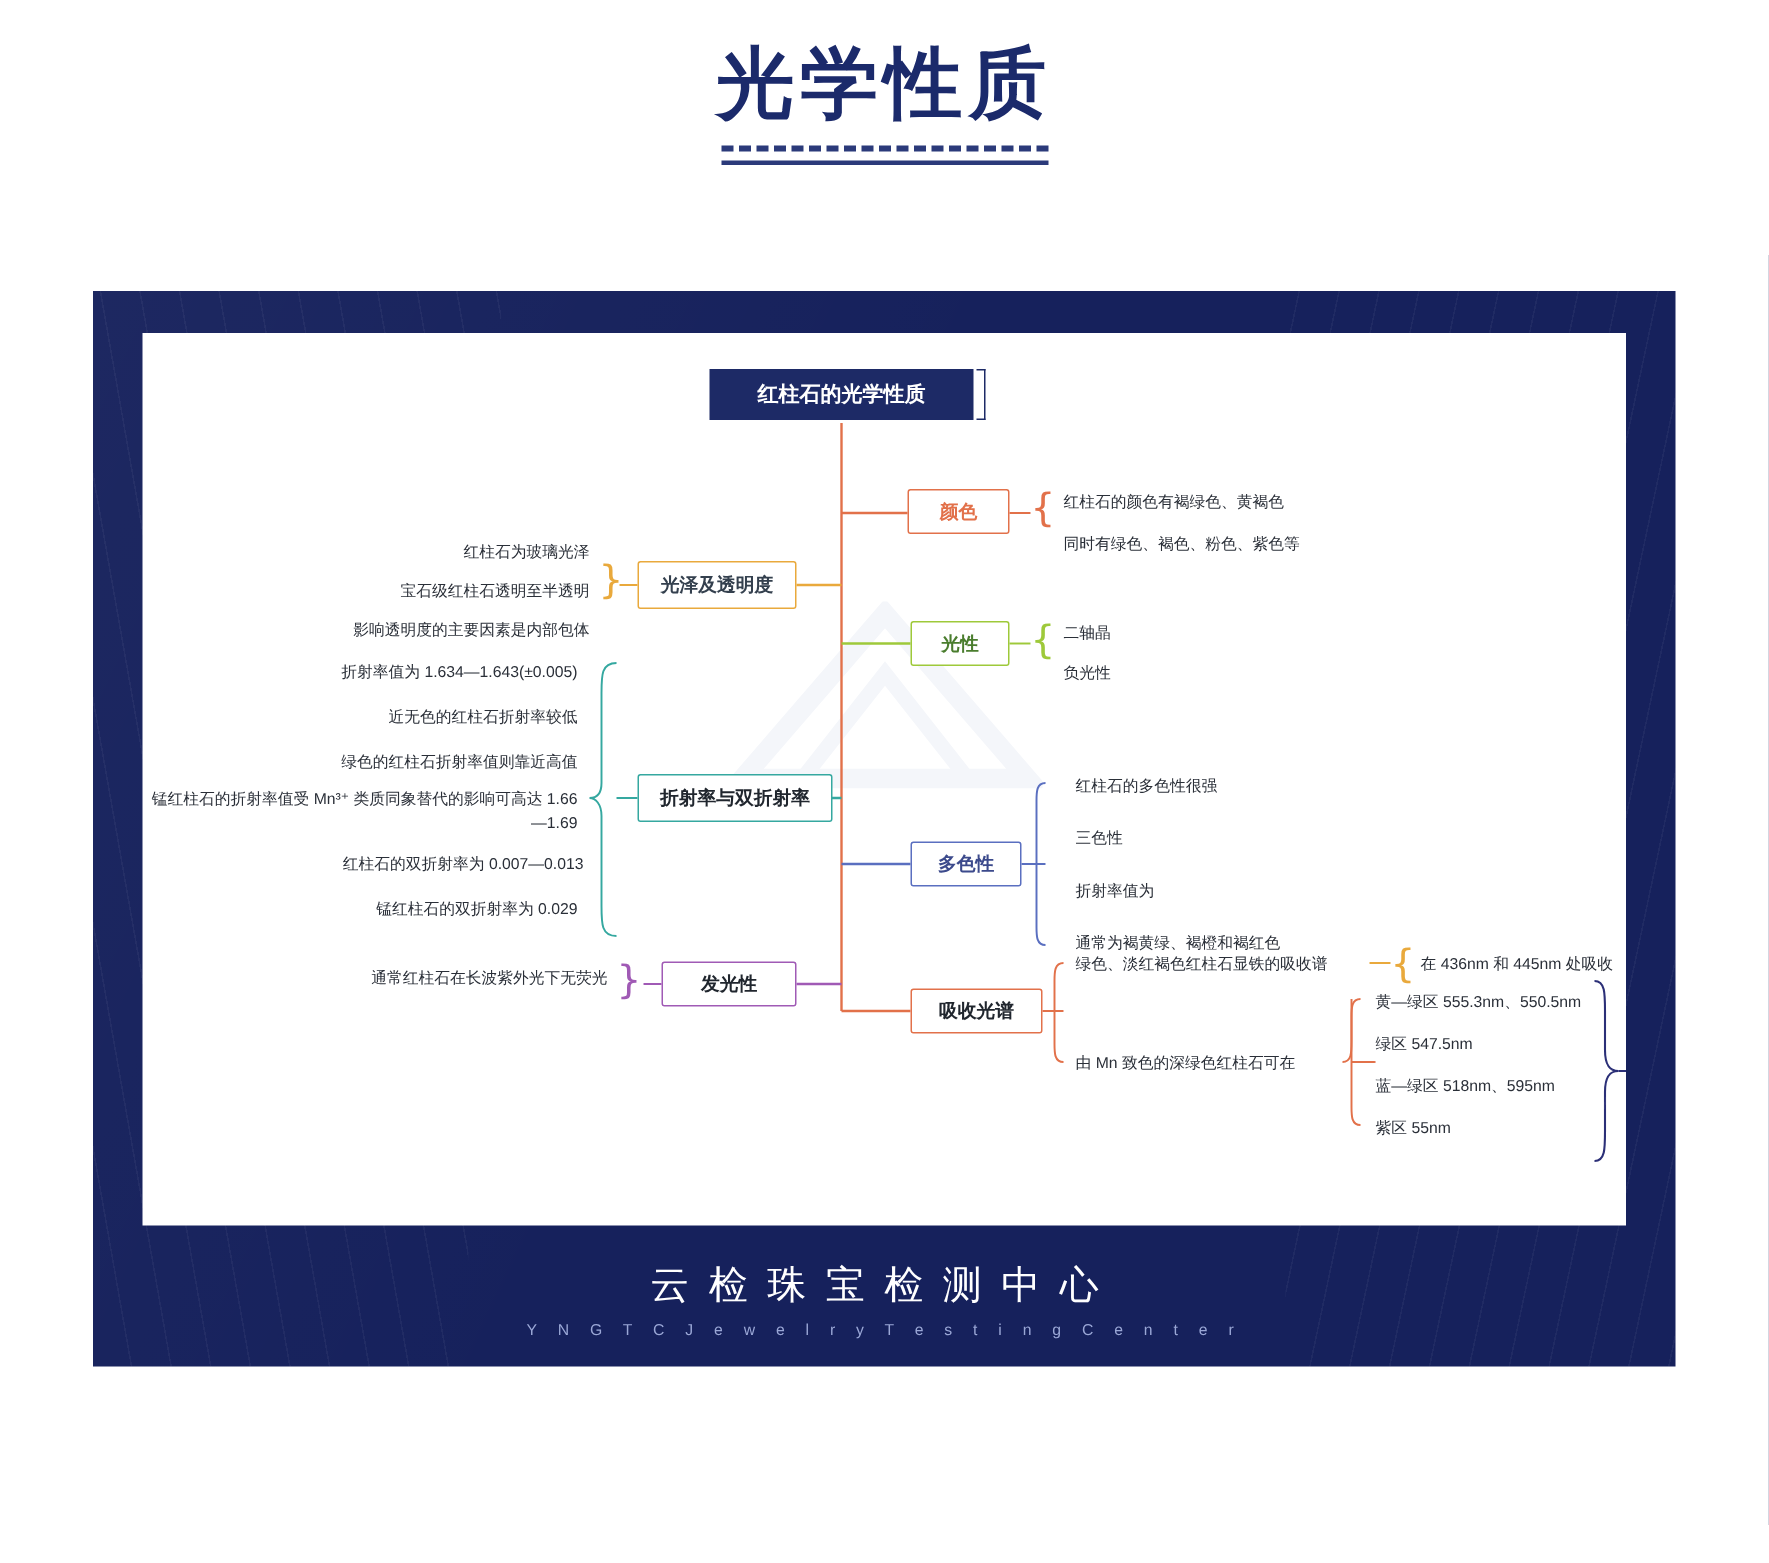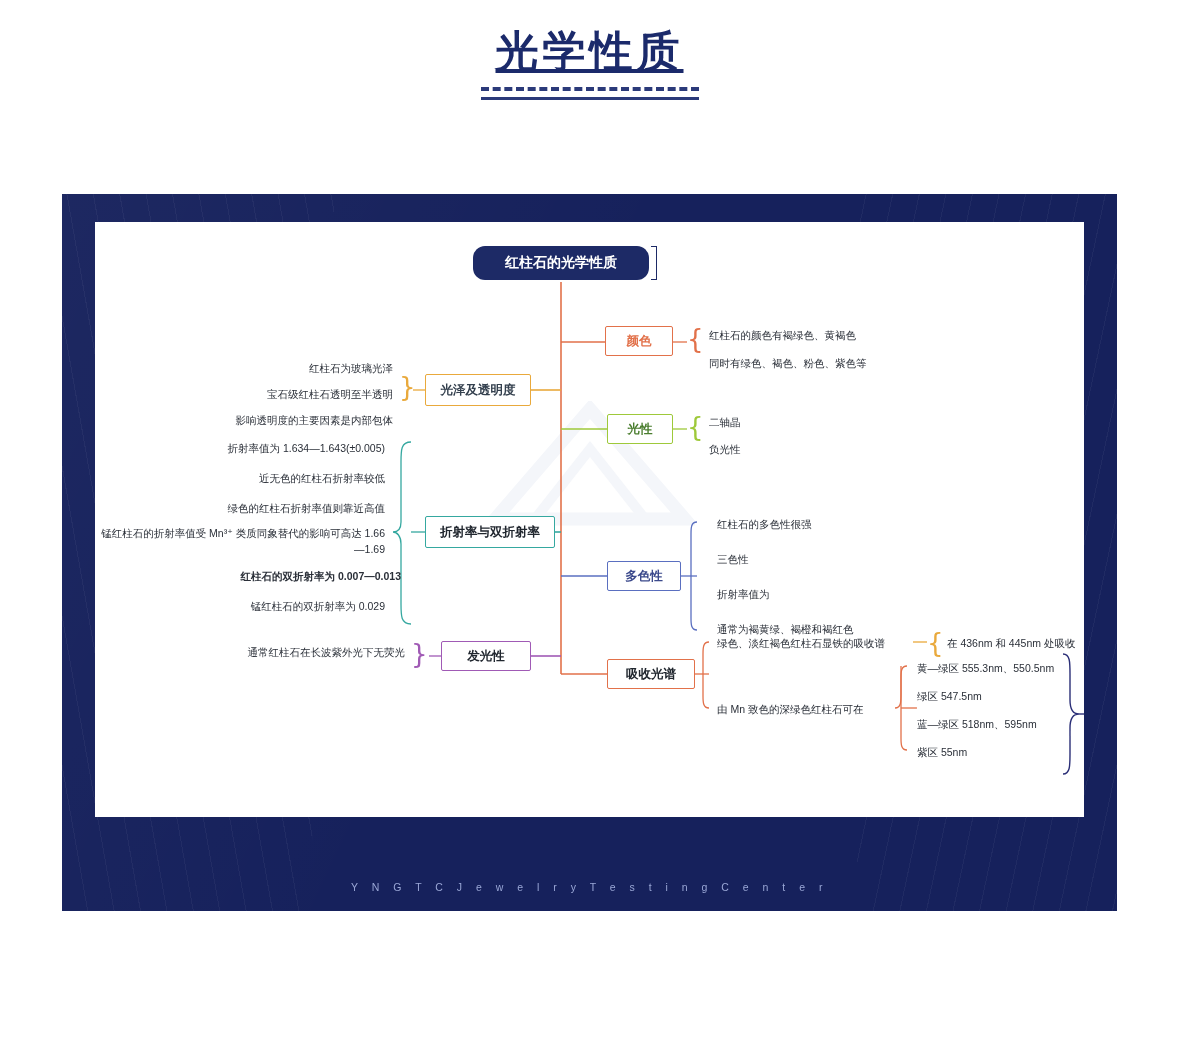--- a/index.html
+++ b/index.html
@@ -15,26 +15,25 @@
     background: #ffffff;
     overflow: hidden;
   }
 
   
   .title-wrap {
     position: absolute; top: 28px; left: 0; width: 1179px;
     text-align: center;
   }
   .title {
-    font-size: 43px;
+    font-size: 52px;
     font-weight: bold;
     color: #1b2a6b;
     letter-spacing: 4px;
     line-height: 1.1;
-    text-decoration: underline;
   }
   .title-rule-dashed {
     margin: 12px auto 0;
     width: 218px; height: 0;
     border-top: 4px dashed #2b3a7a;
   }
   .title-rule-solid {
     margin: 6px auto 0;
     width: 218px; height: 3px;
     background: #2b3a7a;
@@ -113,21 +112,20 @@
   }
 
   
   .node {
     position: absolute;
     display: flex; align-items: center; justify-content: center;
     background: #ffffff;
     font-size: 12.5px;
     color: #20262e;
     white-space: nowrap;
-    border-radius: 12px;
   }
   .node.root {
     background: #1d2a66;
     color: #ffffff;
     font-size: 14px;
     font-weight: bold;
     border: none;
     padding: 0 14px;
   }
   .node.b { border: 1.6px solid #888; border-radius: 2px; font-weight: bold; }
@@ -255,21 +253,21 @@
       <div class="node b" style="left:330px; top:294px; width:130px; height:32px; border-color:#35a8a0; color:#20262e;">
         <span>折射率与双折射率</span>
       </div>
       <svg style="position:absolute;left:296px;top:218px;width:22px;height:186px;">
         <path d="M2,2 C12,2 12,10 12,22 L12,82 C12,90 16,92 20,92 C16,92 12,96 12,104 L12,164 C12,176 12,184 2,184" stroke="#35a8a0" stroke-width="1.3" fill="none" transform="scale(-1,1) translate(-22,0)"></path>
       </svg>
       <div class="txt r" style="left:0px; top:220px; width:290px;">折射率值为 1.634—1.643(±0.005)</div>
       <div class="txt r" style="left:0px; top:250px; width:290px;">近无色的红柱石折射率较低</div>
       <div class="txt r" style="left:0px; top:280px; width:290px;padding-left:10px;">绿色的红柱石折射率值则靠近高值</div>
       <div class="txt r" style="left:0px; top:304px; width:290px; white-space:normal; line-height:1.5;">锰红柱石的折射率值受 Mn³⁺ 类质同象替代的影响可高达 1.66—1.69</div>
-      <div class="txt r" style="left:16px; top:348px; width:290px;font-weight:bold;">红柱石的双折射率为 0.007—0.013</div>
+      <div class="txt r" style="left:4px; top:348px; width:290px;">红柱石的双折射率为 0.007—0.013</div>
       <div class="txt r" style="left:0px; top:378px; width:290px;">锰红柱石的双折射率为 0.029</div>
 
       <div class="node b" style="left:512px; top:339px; width:74px; height:30px; border-color:#5a6fc0; color:#3c4a8c;">
         <span>多色性</span>
       </div>
       <div class="txt" style="left:622px; top:296px;">红柱石的多色性很强</div>
       <div class="txt" style="left:622px; top:331px;">三色性</div>
       <div class="txt" style="left:622px; top:366px;">折射率值为</div>
       <div class="txt" style="left:622px; top:401px;">通常为褐黄绿、褐橙和褐红色</div>
 
@@ -289,16 +287,17 @@
       <div class="txt" style="left:852px; top:415px;">在 436nm 和 445nm 处吸收</div>
 
       <div class="txt" style="left:822px; top:440px;">黄—绿区 555.3nm、550.5nm</div>
       <div class="txt" style="left:822px; top:468px;">绿区 547.5nm</div>
       <div class="txt" style="left:822px; top:496px;">蓝—绿区 518nm、595nm</div>
       <div class="txt" style="left:822px; top:524px;">紫区 55nm</div>
 
     </div>
 
     <div class="brand">
+      <div class="brand-cn">云检珠宝检测中心</div>
       <div class="brand-en">Y N G T C   J e w e l r y   T e s t i n g   C e n t e r</div>
     </div>
   </div>
 </div>
 
 </body></html>

